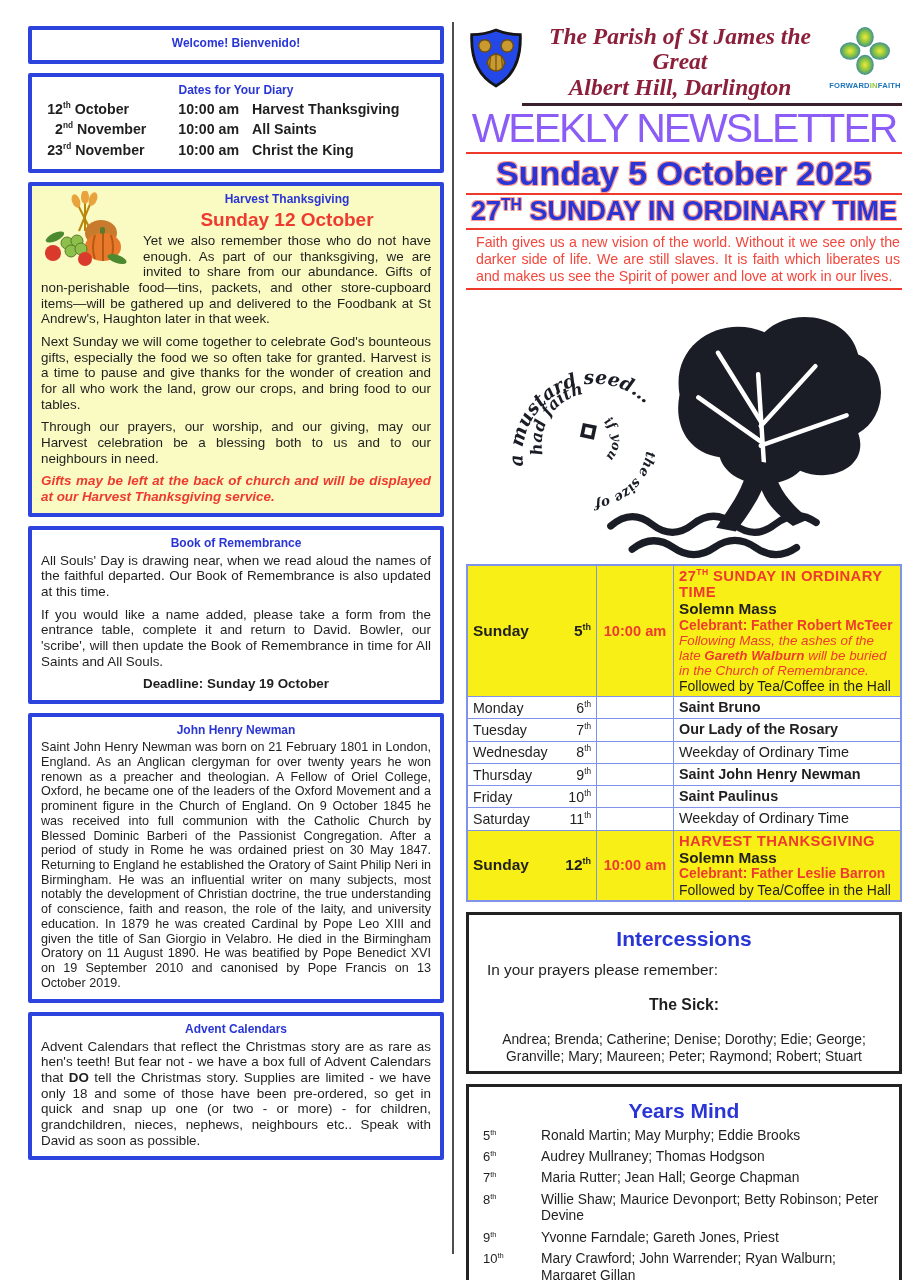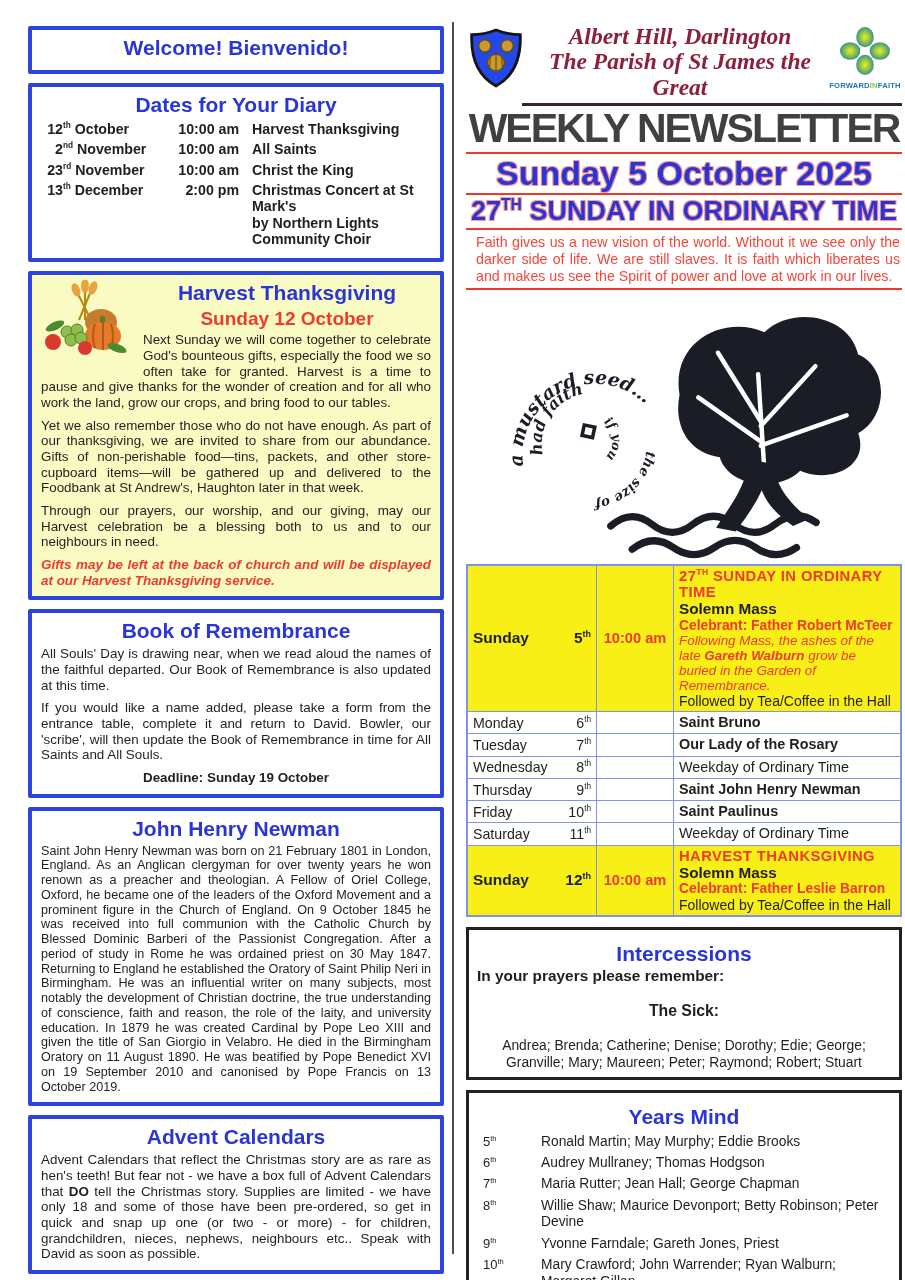--- a/index.html
+++ b/index.html
@@ -9,21 +9,21 @@
     -webkit-font-smoothing:antialiased;
   }
   sup{font-size:58%;line-height:0;}
   
   .col-left{position:absolute;left:28px;top:26px;width:416px;}
   .col-divider{position:absolute;left:452px;top:22px;width:2px;height:1232px;background:#4d4d4d;}
   .col-right{position:absolute;left:466px;top:22px;width:436px;}
   
   .box{border:4px solid #2d43dd;border-radius:2px;padding:5px 9px 7px 9px;margin-bottom:9px;background:#fff;}
   .box.yellow{background:#fafbc2;}
-  .box-title{color:#2936d5;font-weight:bold;font-size:21px;text-align:center;margin:1px 0 3px 0;}
+  .box-title{color:#2936d5;font-weight:bold;font-size:12px;text-align:center;margin:1px 0 3px 0;}
   .box p{margin:0 0 7px 0;font-size:13.4px;line-height:1.17;text-align:justify;}
   .box p:last-child{margin-bottom:1px;}
   .red-note{color:#ee3a2f;font-style:italic;font-weight:bold;text-align:right;font-size:13.8px;line-height:1.2;margin-top:4px;}
   .deadline{font-weight:bold;text-align:center !important;font-size:15px;margin-top:2px;}
   .sub-red{color:#ee3a2f;font-weight:bold;font-size:19px;text-align:center;margin:0 0 2px 0;}
   
   .diary-row{display:flex;font-size:14.2px;font-weight:bold;margin:4px 0;line-height:1.15;}
   .d-date{width:132px;}
   .d-num{display:inline-block;min-width:22px;text-align:right;}
   .d-time{width:66px;text-align:right;margin-right:13px;}
@@ -34,21 +34,21 @@
   
   .r-header{position:relative;min-height:70px;margin-bottom:2px;}
   .crest{position:absolute;left:2px;top:2px;}
   .fif{position:absolute;right:0;top:2px;width:74px;text-align:center;}
   .fif-text{font-size:7.6px;font-weight:bold;letter-spacing:.2px;margin-top:1px;}
   .fif-text .p1,.fif-text .p3{color:#1b75bb;}
   .fif-text .p2{color:#8dc63f;}
   .parish{margin:2px 70px 0 62px;text-align:center;font-family:"Liberation Serif",serif;font-style:italic;font-weight:bold;color:#8c1f3a;font-size:23.5px;line-height:1.08;}
   .hr-dark{border:none;border-top:3px solid #3b2030;margin:3px 0 1px 56px;}
   .hr-red{border:none;border-top:2.5px solid #ef392d;margin:2px 0;}
-  .weekly{color:#404040;font-weight:bold;font-size:41px;letter-spacing:-2px;text-align:center;line-height:1.04;margin:0;white-space:nowrap;}
+  .weekly{color:#8b5cf6;font-weight:normal;font-size:41px;letter-spacing:-2px;text-align:center;line-height:1.04;margin:0;white-space:nowrap;}
   .blue-outline{color:#2936d5;font-weight:bold;text-align:center;
     text-shadow:-1px -1px 0 #fb9a92,1px -1px 0 #fb9a92,-1px 1px 0 #fb9a92,1px 1px 0 #fb9a92;}
   .date-heading{font-size:34px;line-height:1.05;margin:1px 0;}
   .sunday-heading{font-size:27px;line-height:1.05;margin:1px 0;}
   .quote{color:#f2473c;font-size:14.2px;line-height:1.2;text-align:justify;margin:4px 2px 3px 10px;}
   .mustard-wrap{text-align:center;margin:0;}
   
   .tw-title{color:#2936d5;font-weight:bold;font-size:23px;letter-spacing:4px;text-align:center;margin:2px 0 4px 0;}
   table.week{border-collapse:collapse;width:100%;border:2px solid #8093ea;}
   table.week td{border:1.5px solid #8093ea;padding:2px 5px;vertical-align:middle;}
@@ -63,21 +63,21 @@
   .ln-mass{font-weight:bold;font-size:15.3px;line-height:1.12;}
   .ln-celebrant{color:#ee3a2f;font-weight:bold;font-size:13.8px;line-height:1.12;}
   .ln-note{color:#ee3a2f;font-style:italic;font-size:13.4px;line-height:1.12;}
   .ln-note .b{font-weight:bold;}
   .ln-plain{font-size:14px;line-height:1.15;}
   .ln-feast-bold{font-weight:bold;font-size:14.4px;line-height:1.2;}
   .ln-feast{font-size:14.4px;line-height:1.2;}
   
   .dark-box{border:3px solid #222;padding:12px 8px 6px 8px;margin-top:10px;background:#fff;}
   .dark-box .box-title{font-size:21px;margin:0 0 1px 0;}
-  .int-line1{font-weight:bold;font-size:15.4px;margin:0;}
+  .int-line1{font-weight:normal;font-size:15.4px;margin:10px;}
   .int-line2{font-weight:bold;font-size:15.8px;text-align:center;margin:17px;}
   .int-names{font-size:13.8px;text-align:center;line-height:1.25;margin:1px 6px 0 6px;}
   .ym-row{display:flex;font-size:13.8px;margin:4.5px 0;line-height:1.22;}
   .ym-date{width:50px;padding-left:6px;font-size:13px;}
   .ym-names{flex:1;padding-left:8px;}
 </style>
 </head>
 <body>
 
 <div class="col-left">
@@ -96,25 +96,20 @@
         </div>
         <div class="diary-row">
           <span class="d-date"><span class="d-num">2</span><sup>nd</sup> November</span>
           <span class="d-time">10:00 am</span>
           <span class="d-desc">All Saints</span>
         </div>
         <div class="diary-row">
           <span class="d-date"><span class="d-num">23</span><sup>rd</sup> November</span>
           <span class="d-time">10:00 am</span>
           <span class="d-desc">Christ the King</span>
-        </div>
-        <div class="diary-row">
-          <span class="d-date"><span class="d-num">13</span><sup>th</sup> December</span>
-          <span class="d-time">2:00 pm</span>
-          <span class="d-desc">Christmas Concert at St Mark's<br>by Northern Lights Community Choir</span>
         </div>
       </div>
   </div>
 
   <div class="box yellow">
     <svg class="harvest-img" viewBox="0 0 94 82">
       <g stroke="#b8860b" stroke-width="2" fill="none">
         <path d="M38,40 L52,6"></path>
           <path d="M44,40 L44,4"></path>
           <path d="M50,40 L34,8"></path>
@@ -138,22 +133,22 @@
           <circle cx="12" cy="62" r="8"></circle>
           <circle cx="44" cy="68" r="7"></circle>
         </g>
       <g fill="#4c8a2f">
           <ellipse cx="14" cy="46" rx="10" ry="4" transform="rotate(-25 14 46)"></ellipse>
           <ellipse cx="76" cy="68" rx="10" ry="4" transform="rotate(20 76 68)"></ellipse>
         </g>
     </svg>
     <div class="box-title">Harvest Thanksgiving</div>
     <div class="sub-red">Sunday 12 October</div>
+    <p>Yet we also remember those who do not have enough. As part of our thanksgiving, we are invited to share from our abundance. Gifts of non-perishable food—tins, packets, and other store-cupboard items—will be gathered up and delivered to the Foodbank at St Andrew's, Haughton later in that week.</p>
     <p>Next Sunday we will come together to celebrate God's bounteous gifts, especially the food we so often take for granted. Harvest is a time to pause and give thanks for the wonder of creation and for all who work the land, grow our crops, and bring food to our tables.</p>
-    <p>Yet we also remember those who do not have enough. As part of our thanksgiving, we are invited to share from our abundance. Gifts of non-perishable food—tins, packets, and other store-cupboard items—will be gathered up and delivered to the Foodbank at St Andrew's, Haughton later in that week.</p>
     <p>Through our prayers, our worship, and our giving, may our Harvest celebration be a blessing both to us and to our neighbours in need.</p>
     <p class="red-note">Gifts may be left at the back of church and will be displayed at our Harvest Thanksgiving service.</p>
   </div>
 
   <div class="box">
     <div class="box-title">Book of Remembrance</div>
     <p>All Souls' Day is drawing near, when we read aloud the names of the faithful departed. Our Book of Remembrance is also updated at this time.</p>
     <p>If you would like a name added, please take a form from the entrance table, complete it and return to David. Bowler, our 'scribe', will then update the Book of Remembrance in time for All Saints and All Souls.</p>
     <p class="deadline">Deadline: Sunday 19 October</p>
   </div>
@@ -198,22 +193,22 @@
           </radialGradient>
         </defs>
         <ellipse cx="28" cy="12" rx="9.5" ry="11" fill="url(#pg)"></ellipse>
         <ellipse cx="28" cy="42" rx="9.5" ry="11" fill="url(#pg)"></ellipse>
         <ellipse cx="12" cy="27" rx="11" ry="9.5" fill="url(#pg)"></ellipse>
         <ellipse cx="44" cy="27" rx="11" ry="9.5" fill="url(#pg)"></ellipse>
       </svg>
       <div class="fif-text"><span class="p1">FORWARD</span><span class="p2">IN</span><span class="p3">FAITH</span></div>
     </div>
     <div class="parish">
+      <div>The Parish of St James the Great</div>
       <div>Albert Hill, Darlington</div>
-      <div>The Parish of St James the Great</div>
     </div>
   </div>
 
   <hr class="hr-dark">
   <div class="weekly">WEEKLY NEWSLETTER</div>
   <hr class="hr-red">
   <div class="blue-outline date-heading">Sunday 5 October 2025</div>
   <hr class="hr-red">
   <div class="blue-outline sunday-heading"><span>27</span><sup>TH</sup><span> SUNDAY IN ORDINARY TIME</span></div>
   <hr class="hr-red">
@@ -262,21 +257,21 @@
             <div class="wrap">
               <span>Sunday</span>
               <span>5<sup>th</sup></span>
             </div>
           </td>
           <td class="c-time">10:00 am</td>
           <td class="c-info">
             <div class="ln-caps"><span>27</span><sup>TH</sup><span> SUNDAY IN ORDINARY TIME</span></div>
             <div class="ln-mass"><span>Solemn Mass</span></div>
             <div class="ln-celebrant"><span>Celebrant:  Father Robert McTeer</span></div>
-            <div class="ln-note"><span>Following Mass, the ashes of the late </span><span class="b">Gareth Walburn</span><span> grow be buried in the Garden of Remembrance.</span></div>
+            <div class="ln-note"><span>Following Mass, the ashes of the late </span><span class="b">Gareth Walburn</span><span> will be buried in the Church of Remembrance.</span></div>
             <div class="ln-plain"><span>Followed by Tea/Coffee in the Hall</span></div>
           </td>
         </tr>
         <tr>
           <td class="c-day">
             <div class="wrap">
               <span>Monday</span>
               <span>6<sup>th</sup></span>
             </div>
           </td>

